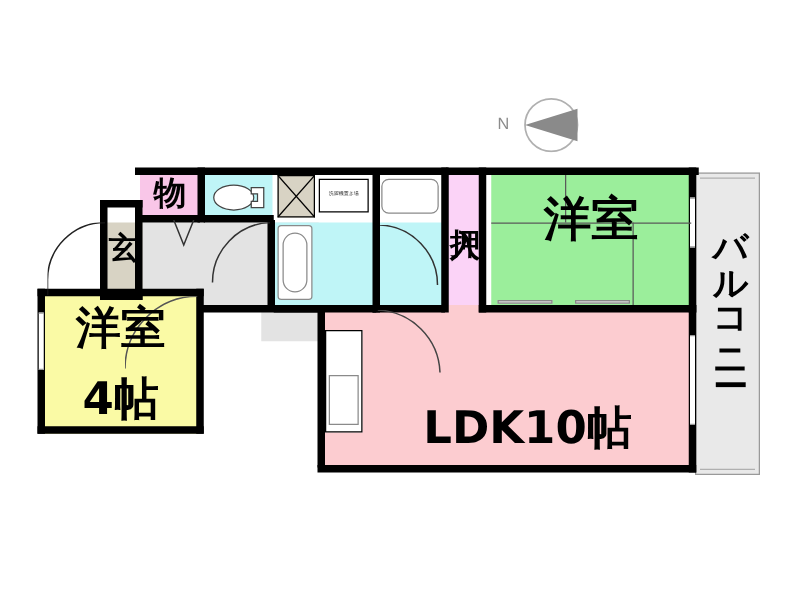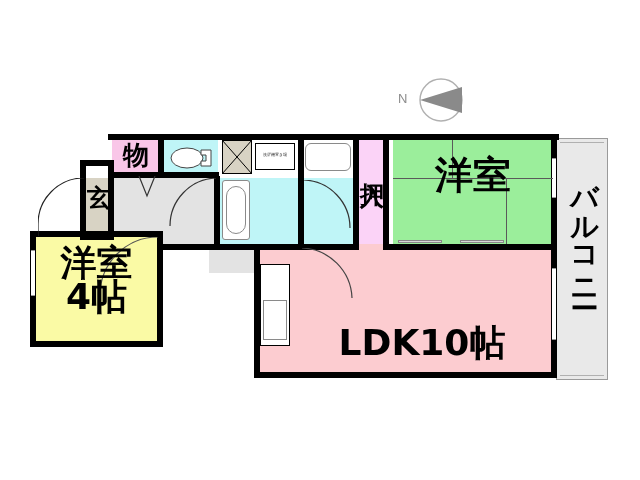--- a/index.html
+++ b/index.html
@@ -211,21 +211,21 @@
 
   <div class="label" style="left:112px; top:142px; width:48px; font-size:26px;">物</div>
 
   <div class="label" style="left:85px; top:186px; width:28px; font-size:24px;">玄</div>
 
   <div class="label-v" style="left:360px; top:164px; width:24px; font-size:24px;">押入</div>
 
   <div class="label" style="left:393px; top:156px; width:160px; font-size:38px;">洋室</div>
 
   <div class="label" style="left:34px; top:245px; width:125px; font-size:36px;">洋室</div>
-  <div class="label" style="left:34px; top:279px; width:125px; font-size:36px;">4帖</div>
+  <div class="label" style="left:34px; top:302px; width:125px; font-size:36px;">4帖</div>
 
   <div class="label" style="left:312px; top:298px; width:220px; font-size:36px;margin-top:27px;">LDK10帖</div>
 
   <div class="label-v" style="left:566px; top:166px; width:32px; font-size:28px;">バルコニー</div>
 
   <div id="compass" style="left:398px; top:78px; width:66px; height:44px;">
     <span class="compass-n" style="left:0px; top:13px;">N</span>
     <svg style="position:absolute; left:20px; top:0px; width:46px; height:44px;" viewBox="0 0 46 44">
       <circle cx="23" cy="22" r="21" fill="none" stroke="#b0b0b0" stroke-width="1.4"></circle>
       <path d="M2 22 L44 9 L44 35 Z" fill="#8a8a8a"></path>

